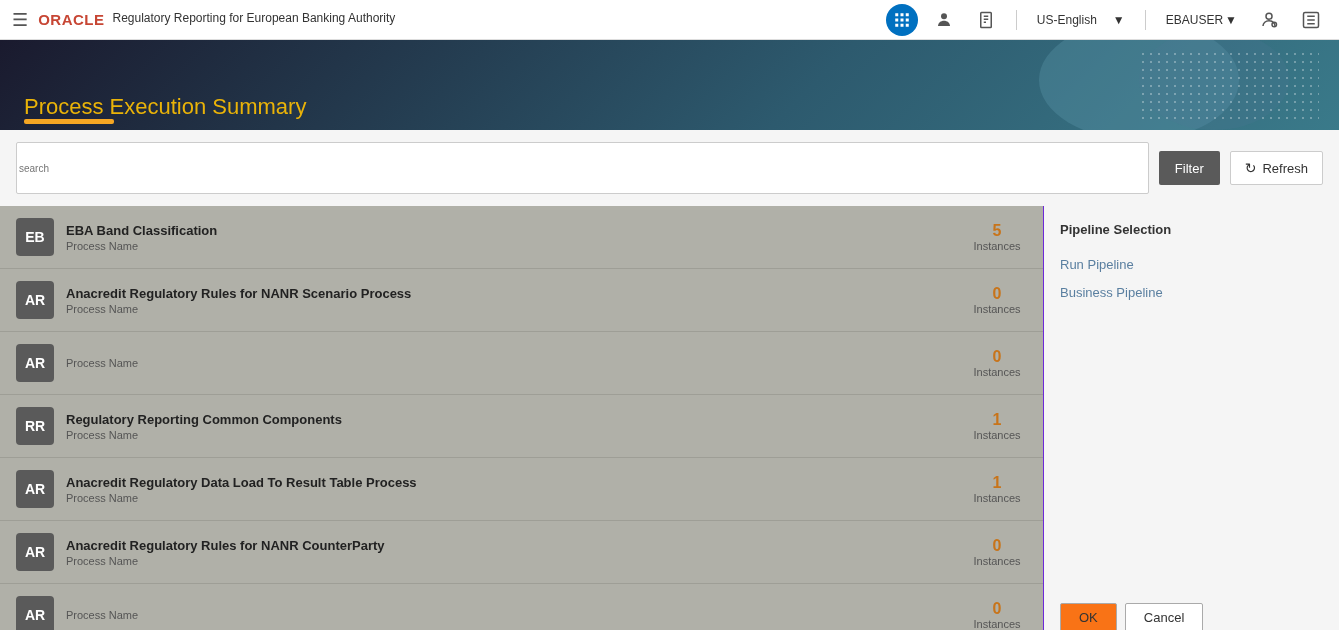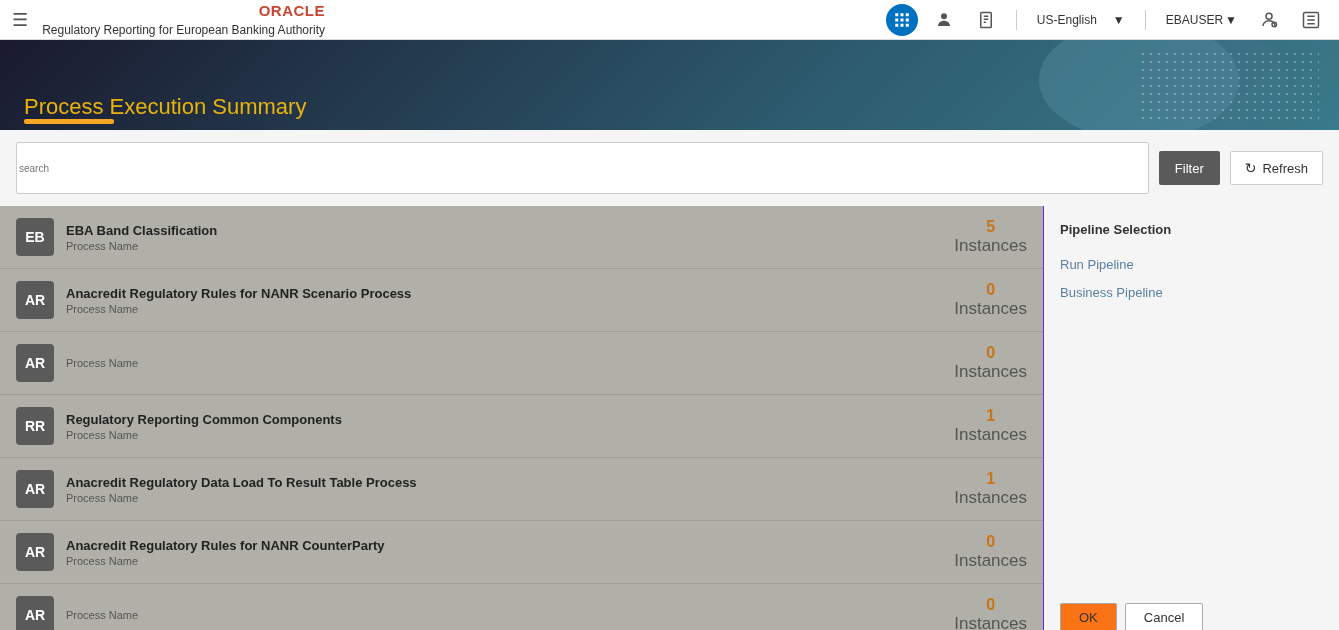--- a/index.html
+++ b/index.html
@@ -4,21 +4,21 @@
   <style>
     * { box-sizing: border-box; margin: 0; padding: 0; }
     body { font-family: Arial, sans-serif; background: #f0f0f0; font-size: 13px; color: #333; width: 1339px; height: 630px; overflow: hidden; }
 
     
     .top-nav {
       display: flex; align-items: center; background: #fff; height: 40px; padding: 0 12px;
       border-bottom: 1px solid #ddd; gap: 10px;
     }
     .hamburger { font-size: 18px; color: #555; cursor: pointer; }
-    .oracle-logo { display: flex; align-items: flex-end; gap: 4px; flex-direction: column; }
+    .oracle-logo { display: flex; align-items: flex-start; gap: 4px; }
     .oracle-logo-text { font-size: 15px; font-weight: bold; color: #c74634; letter-spacing: 0.5px; }
     .oracle-logo-subtitle { font-size: 12px; color: #333; margin-left: 4px; }
     .nav-spacer { flex: 1; }
     .nav-icon-btn {
       width: 32px; height: 32px; border-radius: 50%; display: flex; align-items: center;
       justify-content: center; cursor: pointer; border: none; background: transparent;
     }
     .nav-icon-btn.active { background: #0070c0; color: #fff; }
     .nav-icon-btn svg { width: 18px; height: 18px; }
     .nav-lang { display: flex; align-items: center; gap: 16px; font-size: 12px; color: #333; cursor: pointer; padding: 0 6px; }
@@ -88,21 +88,21 @@
     .process-avatar {
       width: 38px; height: 38px; border-radius: 4px; background: #5a5a5a;
       display: flex; align-items: center; justify-content: center;
       color: #fff; font-size: 14px; font-weight: bold; flex-shrink: 0;
     }
     .process-info { flex: 1; }
     .process-title { font-size: 13px; font-weight: bold; color: #222; margin-bottom: 2px; }
     .process-subtitle { font-size: 11px; color: #555; }
     .process-count { text-align: center; min-width: 60px; }
     .process-count-num { font-size: 16px; font-weight: bold; color: #c8741a; }
-    .process-count-label { font-size: 17px; color: #555; }
+    .process-count-label { font-size: 11px; color: #555; }
 
     
     .pipeline-sidebar {
       width: 296px; background: #f5f5f5; padding: 16px; display: flex; flex-direction: column;
       border-left: 1px solid #6d28d9;
     }
     .pipeline-title { font-size: 13px; font-weight: bold; color: #333; margin-bottom: 14px; }
     .pipeline-option {
       padding: 6px 0; font-size: 13px; color: #5a7fa0; cursor: pointer;
       border-bottom: 1px solid transparent;

